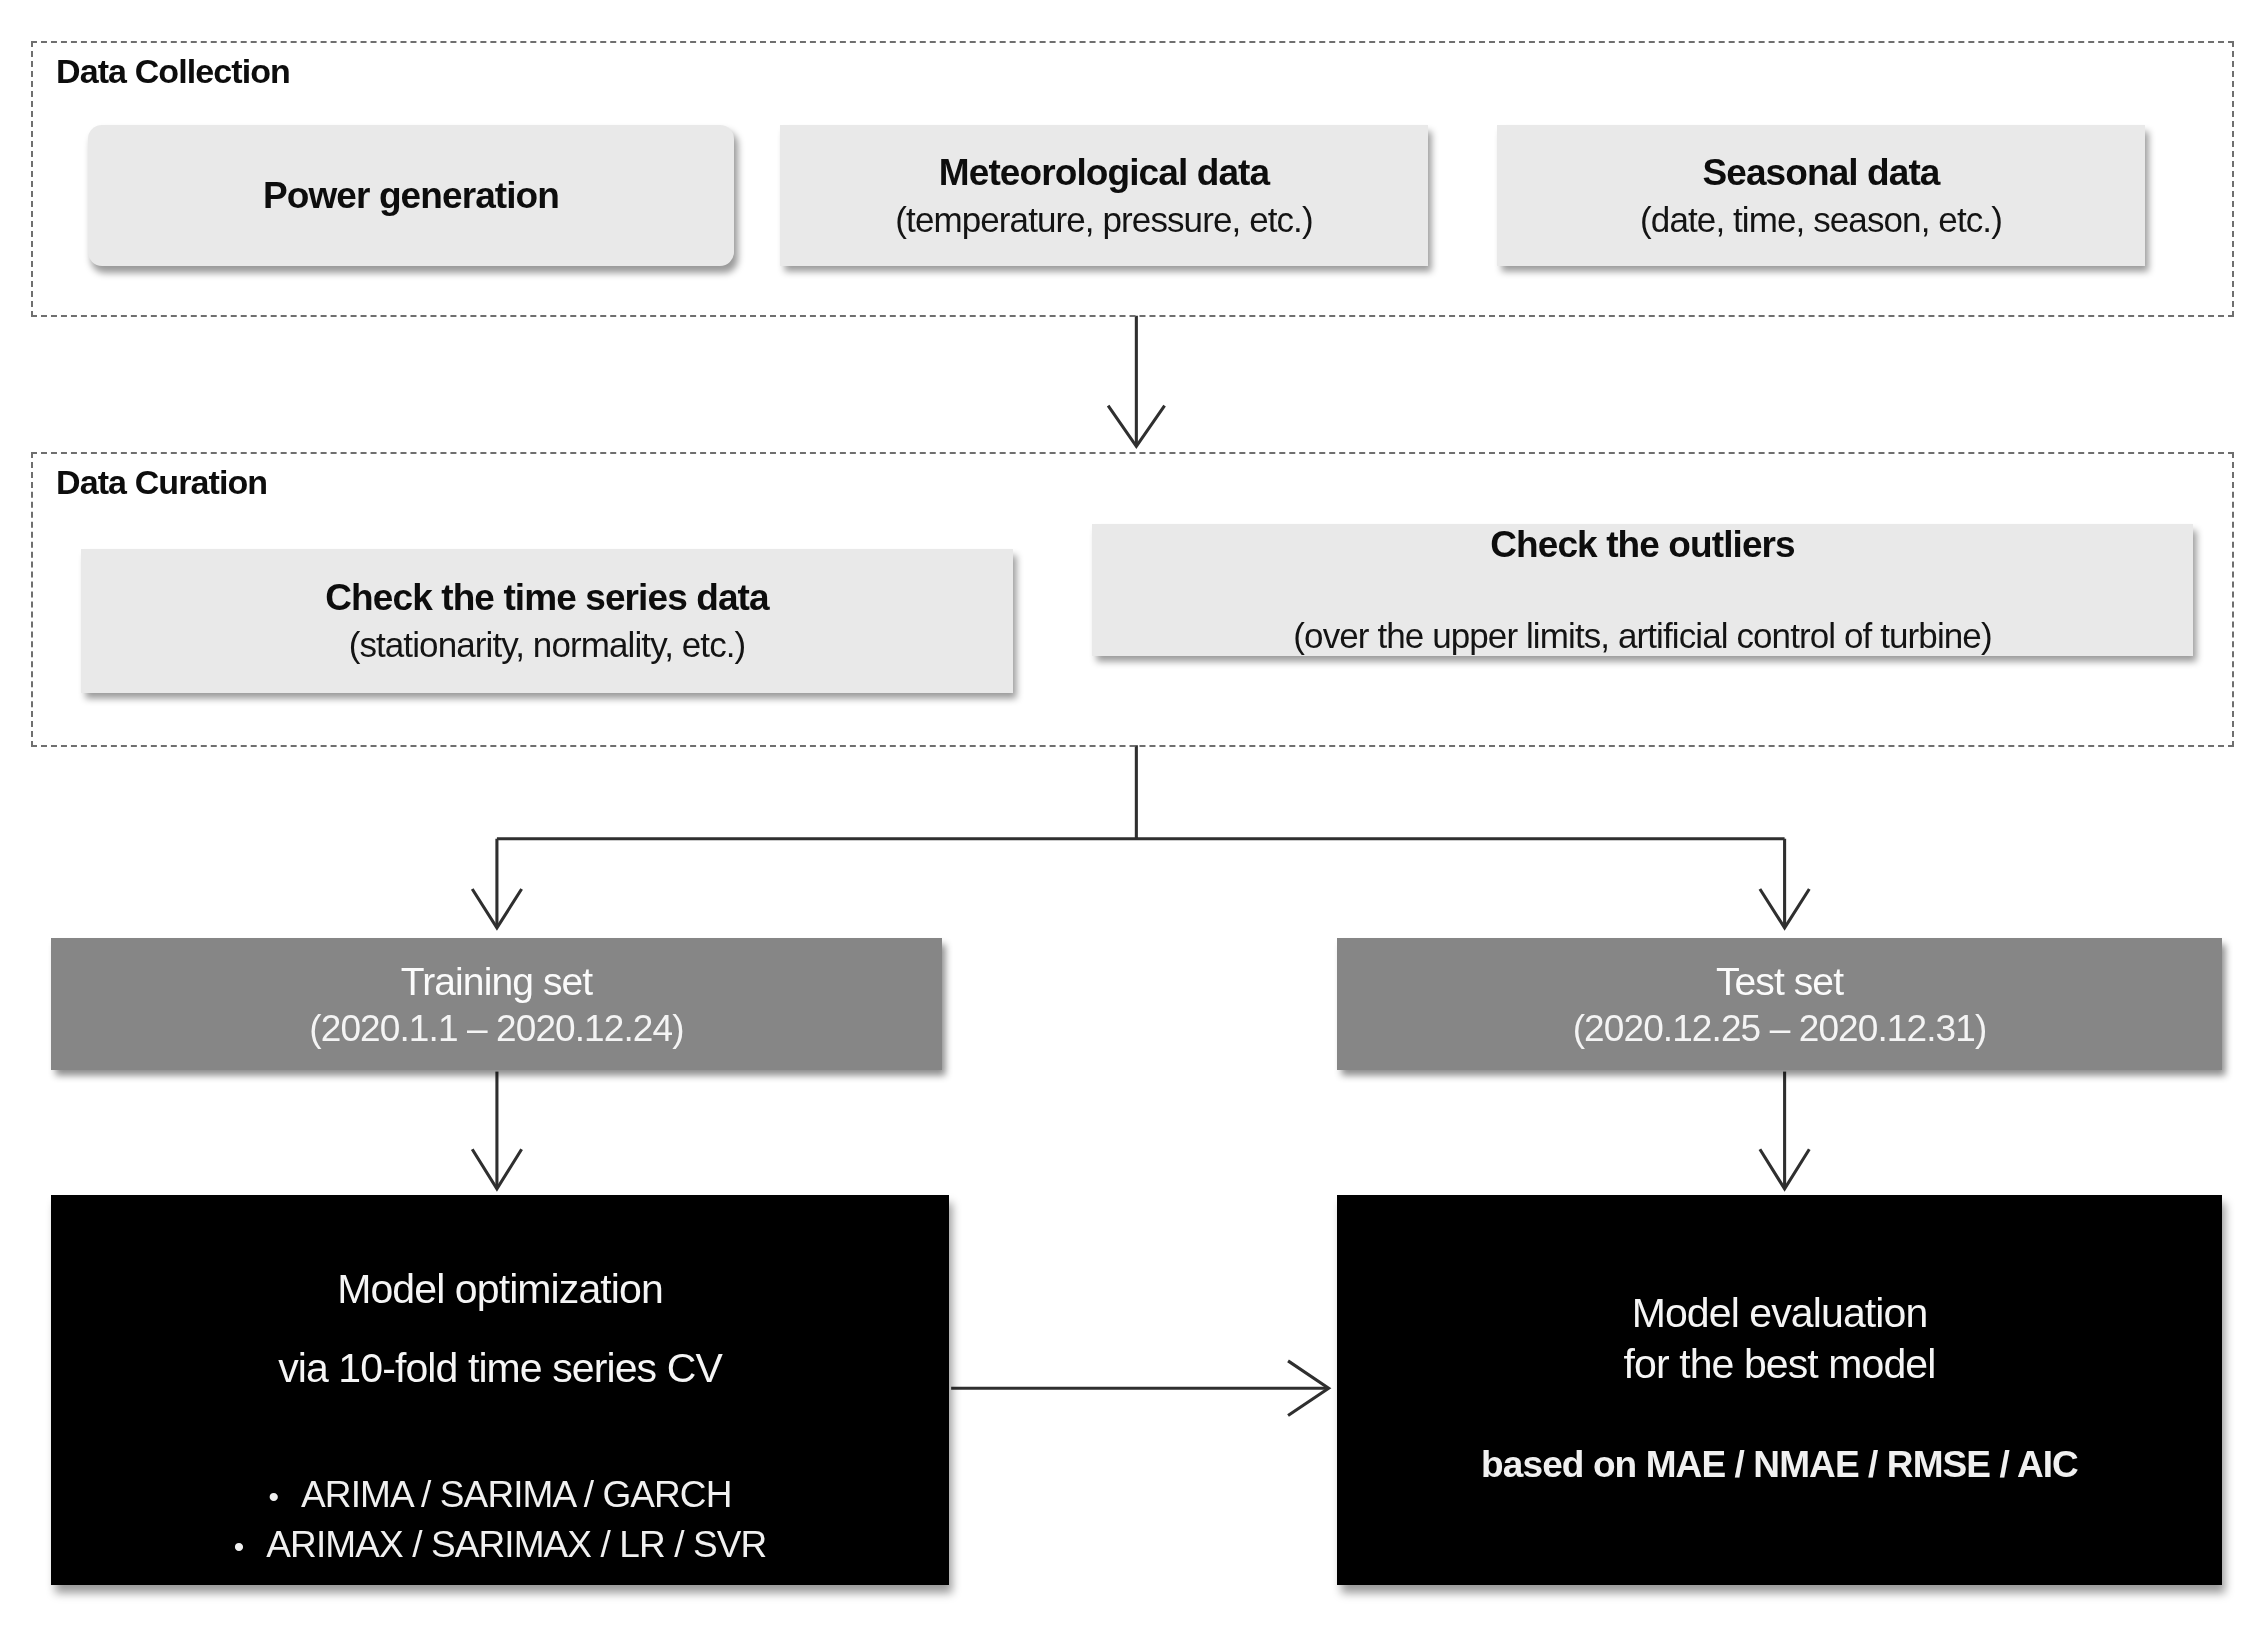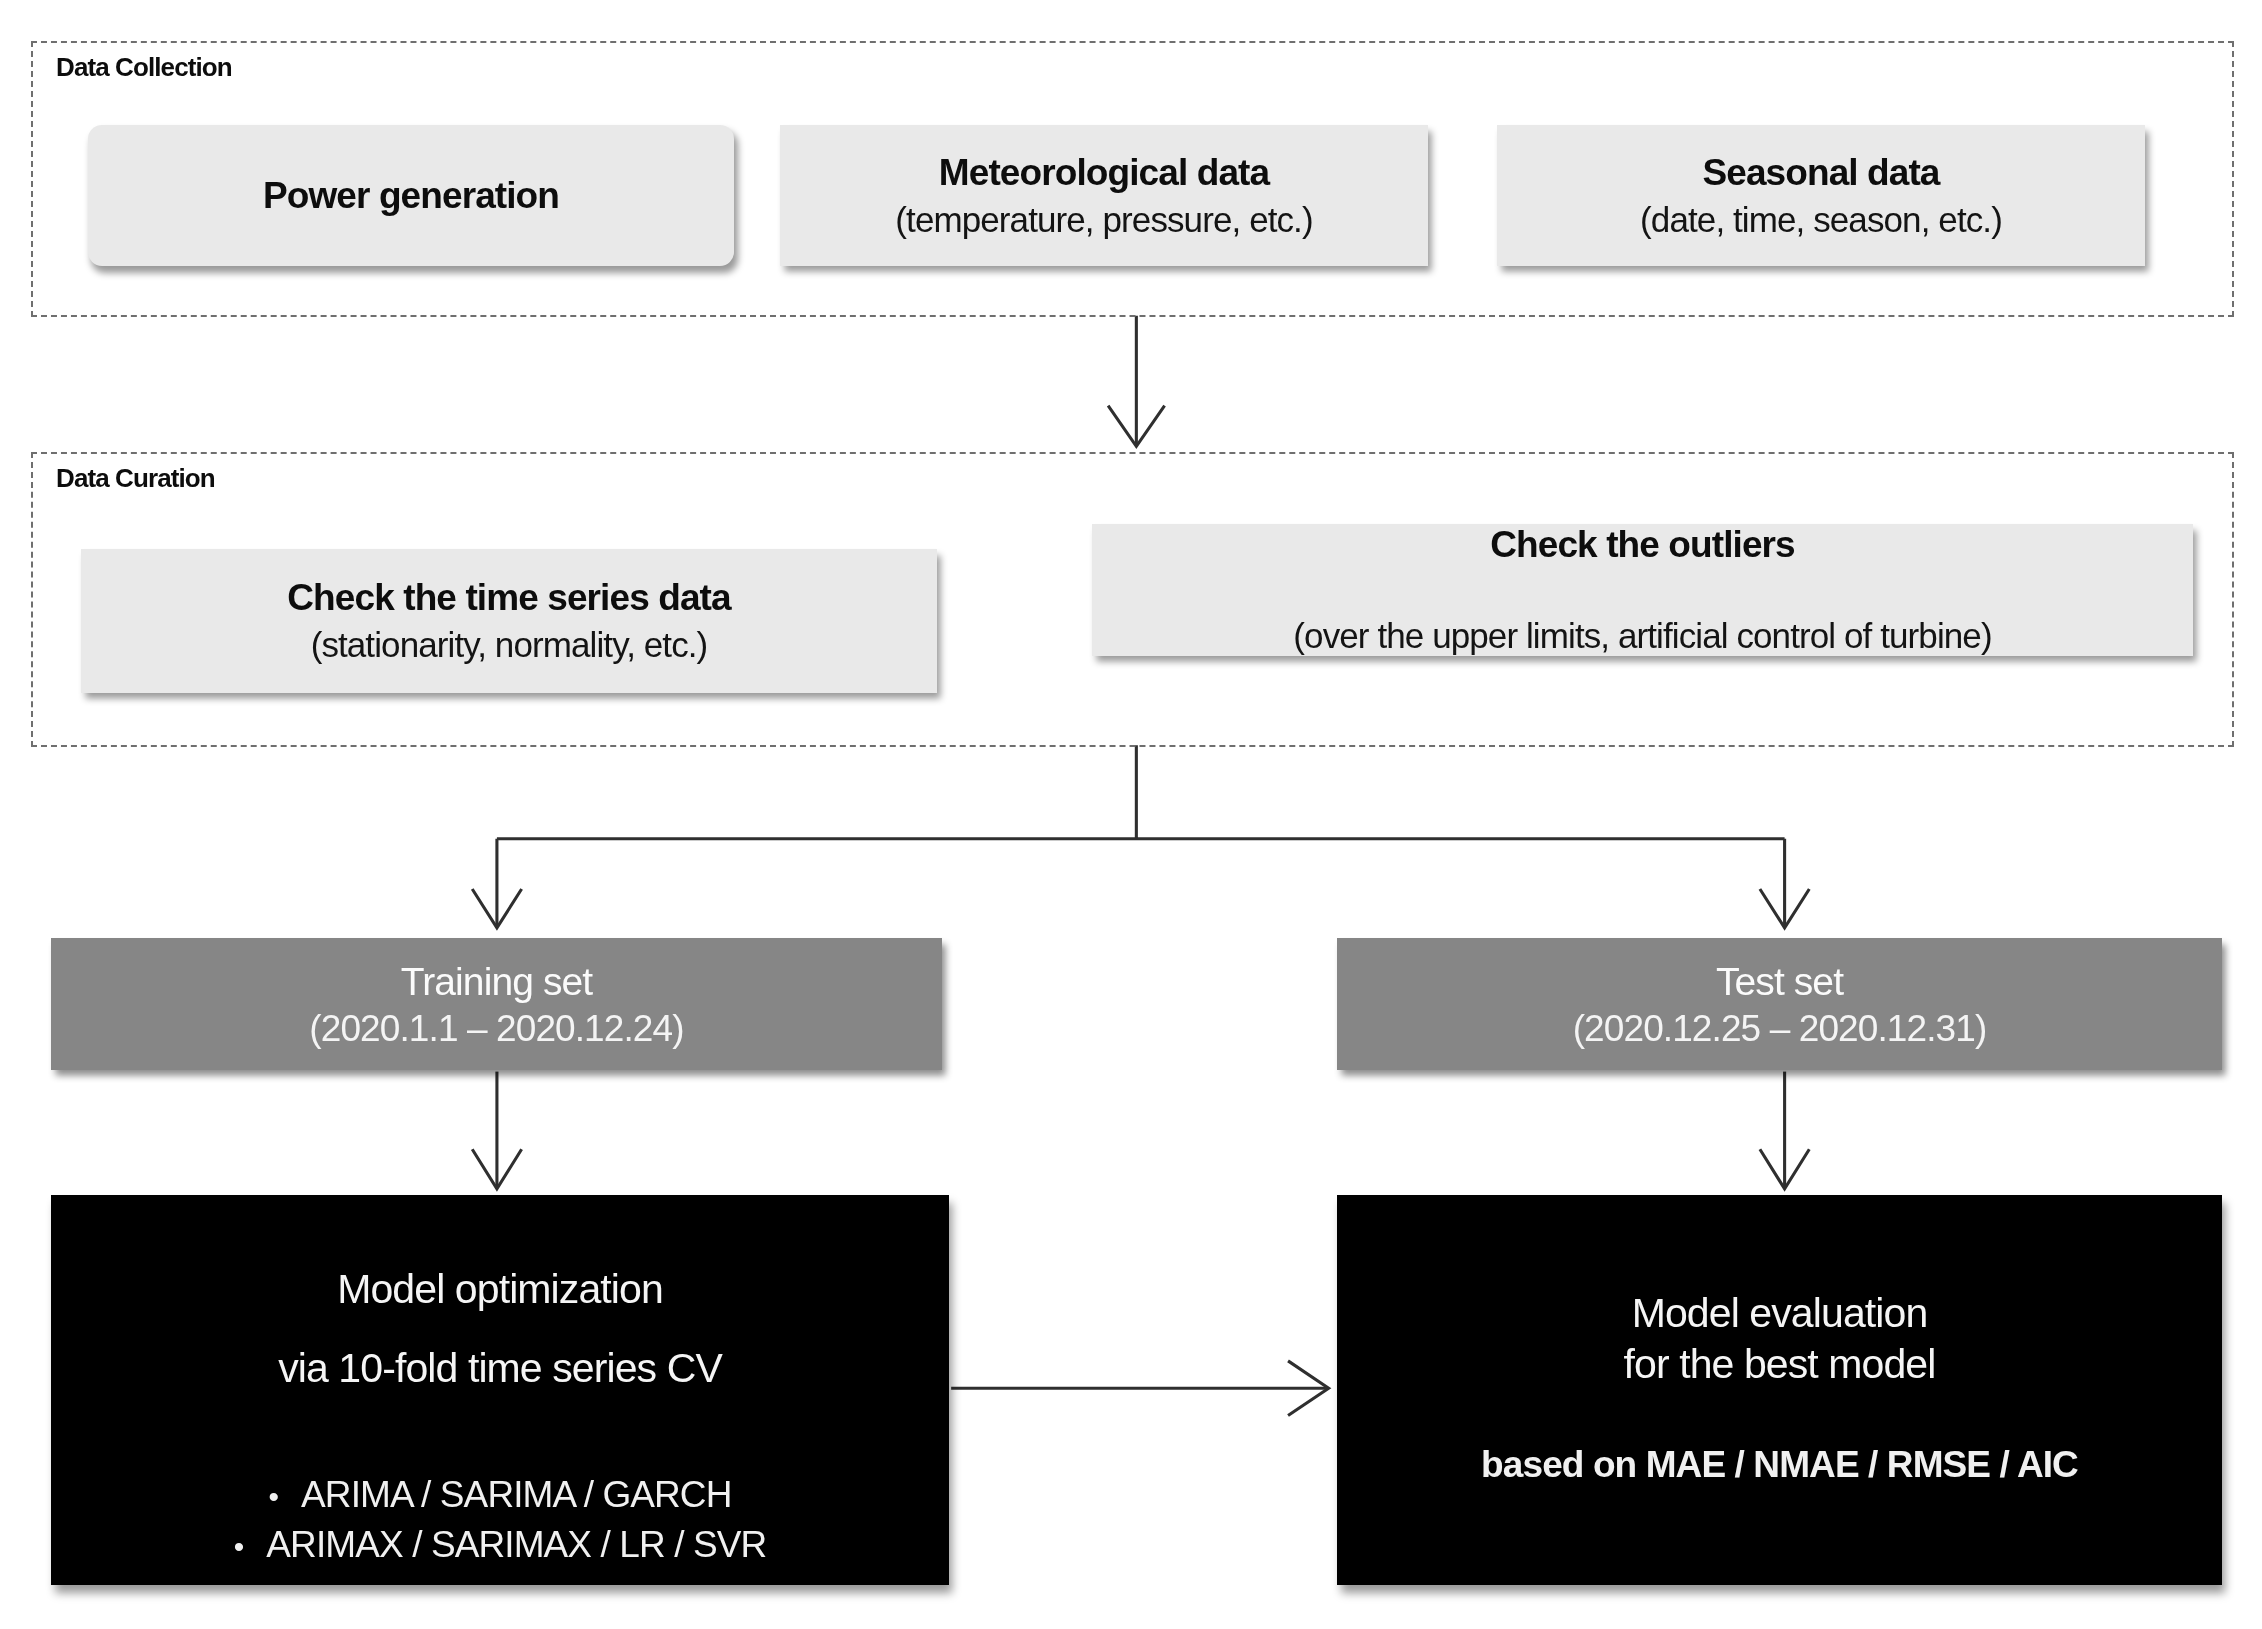--- a/index.html
+++ b/index.html
@@ -11,39 +11,39 @@
 
   
   #connectors{position:absolute;left:0;top:0;width:2263px;height:1629px;z-index:1;}
 
   
   .section{
     position:absolute;border:2.6px dashed #6f6f6f;background:transparent;z-index:2;
   }
   .section-label{
     position:absolute;left:23px;top:8.8px;
-    font-size:26px;font-weight:700;letter-spacing:-0.9px;color:#0d0d0d;white-space:nowrap;
+    font-size:34px;font-weight:700;letter-spacing:-0.9px;color:#0d0d0d;white-space:nowrap;
   }
   #section-collection{left:31px;top:41px;width:2199px;height:272px;}
   #section-curation{left:31px;top:452px;width:2199px;height:291px;}
 
   
   .light-box{
     position:absolute;background:#e9e9e9;z-index:3;
     box-shadow:3.5px 6.2px 7px rgba(0,0,0,0.40);
     display:flex;flex-direction:column;justify-content:center;align-items:center;
     text-align:center;
   }
   .light-box .box-title{font-size:37px;font-weight:700;letter-spacing:-0.9px;line-height:48px;color:#0d0d0d;}
   .light-box .box-subtitle{font-size:35px;font-weight:400;letter-spacing:-0.9px;line-height:46px;color:#141414;}
 
   #box-power{left:88px;top:125px;width:646px;height:141px;border-radius:14px;}
   #box-meteo{left:780px;top:125px;width:648px;height:141px;}
   #box-seasonal{left:1497px;top:125px;width:648px;height:141px;}
-  #box-timeseries{left:81px;top:549px;width:856px;height:144px;}
+  #box-timeseries{left:81px;top:549px;width:932px;height:144px;}
   #box-outliers{left:1092px;top:524px;width:1101px;height:132px;gap:44px;}
 
   
   .gray-box{
     position:absolute;background:#868686;z-index:3;color:#ffffff;
     box-shadow:3.5px 6.2px 7px rgba(0,0,0,0.45);
     display:flex;flex-direction:column;justify-content:center;align-items:center;
     text-align:center;
   }
   .gray-box .box-title{font-size:39px;font-weight:400;letter-spacing:-0.9px;line-height:49px;color:#fbfbfb;}

